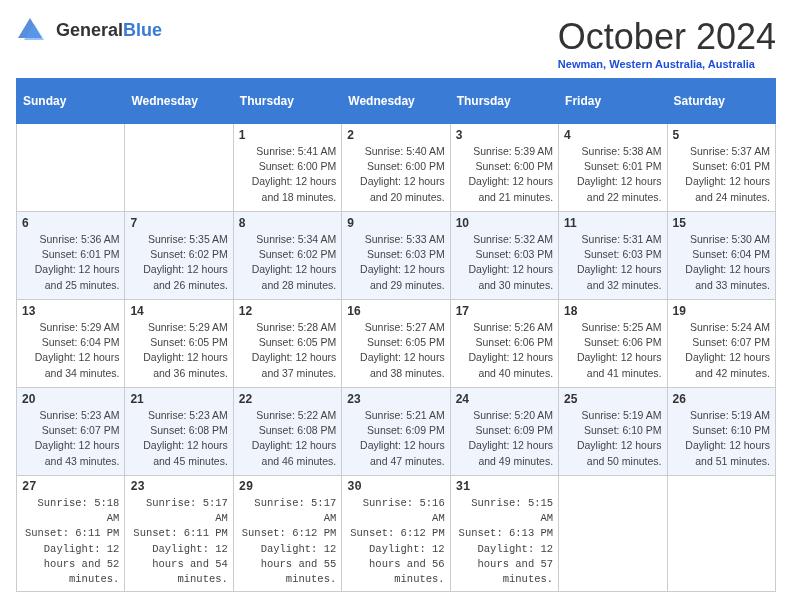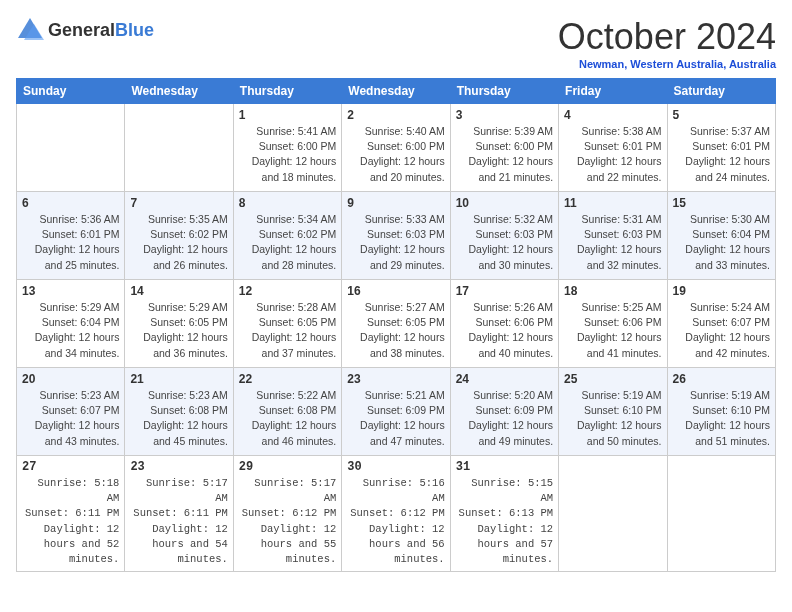--- a/index.html
+++ b/index.html
@@ -12,59 +12,58 @@
     }
     .header {
       display: flex;
       justify-content: space-between;
       align-items: flex-start;
       margin-bottom: 8px;
     }
     .logo {
       display: flex;
       align-items: center;
-      gap: 4px;
+      gap: 12px;
     }
     .logo-text-general {
       font-size: 18px;
       font-weight: bold;
       color: #333;
     }
     .logo-text-blue {
       font-size: 18px;
       font-weight: bold;
       color: #3a7bd5;
     }
     .logo-icon {
       width: 28px;
       height: 28px;
     }
     .title-area {
-      text-align: right;
     }
     .month-title {
       font-size: 36px;
       font-weight: normal;
       color: #333;
     }
     .location-title {
       font-size: 11px;
       font-weight: bold;
       color: #1d4ed8;
     }
     .calendar {
       width: 100%;
       border-collapse: collapse;
       font-size: 11px;
     }
     .calendar th {
       background-color: #3a7bd5;
       color: #fff;
       text-align: left;
-      padding: 5px 6px;
+      padding: 15px 6px;
       font-size: 12px;
       font-weight: bold;
       border: 1px solid #3a7bd5;
     }
     .calendar td {
       border: 1px solid #ccc;
       vertical-align: top;
       padding: 4px 5px;
       width: 108px;
       min-height: 80px;

